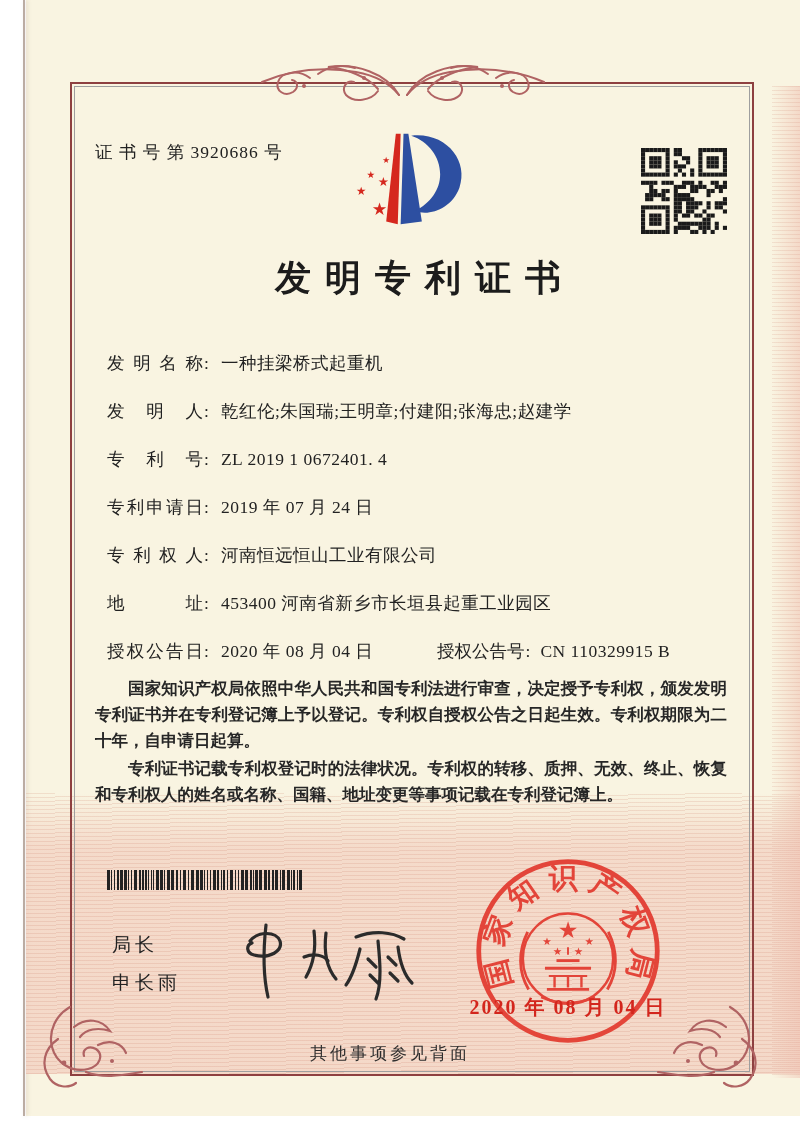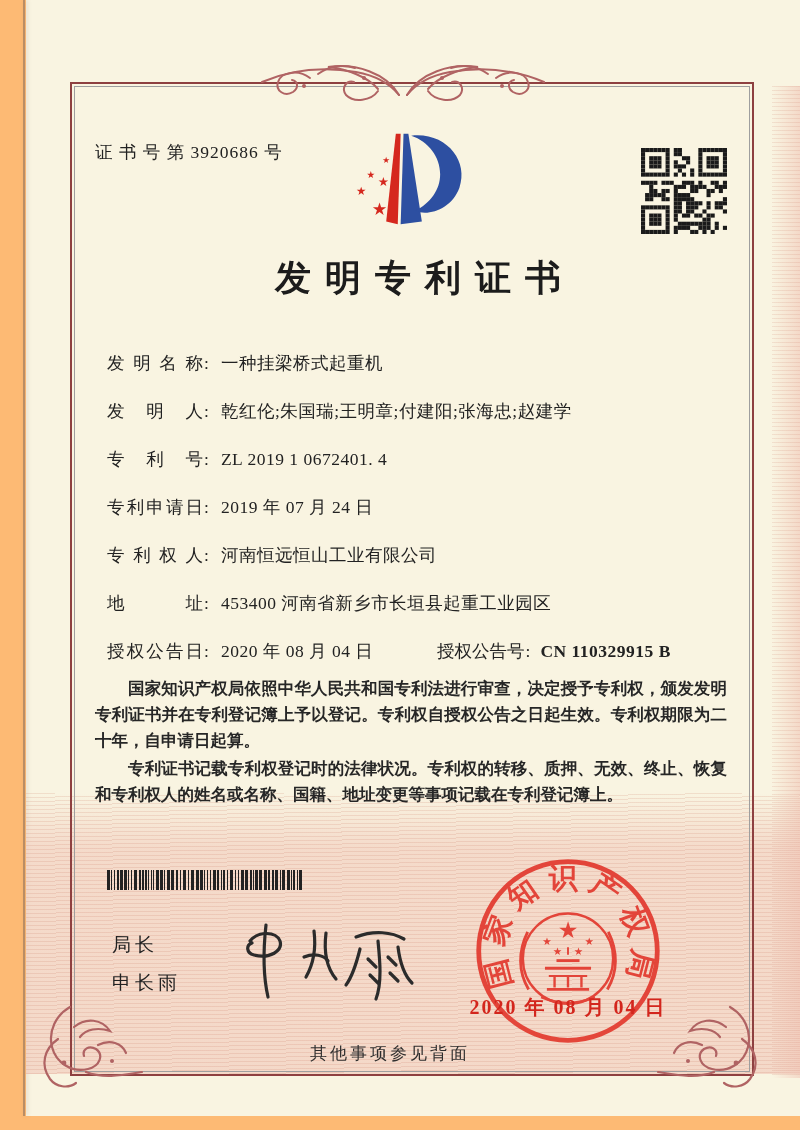--- a/index.html
+++ b/index.html
@@ -1,17 +1,17 @@
 <!DOCTYPE html>
 <html><head>
 <meta charset="utf-8">
 <style>
   html,body{margin:0;padding:0;}
   body{background:#e9e4d4;font-family:"Liberation Serif","DejaVu Serif",serif;}
-  .page{position:relative;width:800px;height:1130px;background:#fdba74;overflow:hidden;margin:0 auto;}
+  .page{position:relative;width:800px;height:1130px;background:#ffffff;overflow:hidden;margin:0 auto;}
   .paper{position:absolute;left:26px;top:0;width:774px;height:1116px;background:#f9f4e1;}
   .edge-line{position:absolute;left:23px;top:0;width:2px;height:1116px;background:rgba(132,104,88,.55);box-shadow:2px 0 4px rgba(132,104,88,.25);}
   .pink-band{position:absolute;left:26px;top:793px;width:774px;height:281px;
     background:
       repeating-linear-gradient(179deg, rgba(196,105,84,.16) 0 1px, rgba(196,105,84,0) 1px 4px),
       linear-gradient(180deg, rgba(242,205,190,0) 0, rgba(242,205,190,.65) 55px, rgba(242,205,190,.7) 100%);}
   .right-strip{position:absolute;left:772px;top:86px;width:28px;height:992px;
     background:
       repeating-linear-gradient(180deg, rgba(196,105,84,.14) 0 1px, rgba(196,105,84,0) 1px 4px),
       linear-gradient(90deg, rgba(240,195,180,0), rgba(240,195,180,.55));}
@@ -19,21 +19,21 @@
   .frame-inner{position:absolute;left:2px;top:2px;right:2px;bottom:2px;border:1px solid #9e9e9e;}
   .abs{position:absolute;}
   .cert-no{left:95px;top:140px;font-size:17.5px;color:#222;letter-spacing:1px;}
   .title{left:70px;top:254px;width:680px;text-align:center;font-size:36px;font-weight:700;color:#1c1c1c;letter-spacing:14px;text-indent:14px;margin-left:8px;}
   .fields{left:107px;top:352px;width:630px;font-size:17.5px;color:#222;}
   .frow{position:relative;height:22px;line-height:22px;margin-bottom:26px;white-space:nowrap;}
   .flabel{display:inline-block;width:96px;text-align:justify;text-align-last:justify;vertical-align:top;}
   .fcolon{display:inline-block;margin-left:1px;}
   .fvalue{margin-left:12px;letter-spacing:.5px;}
   .pair2{position:absolute;left:330px;top:0;}
-  .pair2 .fvalue{margin-left:10px;font-weight:bold;}
+  .pair2 .fvalue{margin-left:10px;}
   .legal{left:95px;top:676px;width:632px;font-size:16.5px;line-height:26px;color:#262626;text-align:justify;}
   .legal p{margin:0 0 2px 0;text-indent:2em;font-weight:bold;}
   .sig-title{left:112px;top:932px;font-size:19px;color:#222;letter-spacing:4px;}
   .sig-name{left:112px;top:970px;font-size:19px;color:#222;letter-spacing:4px;}
   .seal-date{left:460px;top:994px;width:216px;text-align:center;font-size:20px;color:#d3261d;letter-spacing:2px;font-weight:700;z-index:6;}
   .page-info{left:70px;top:1044px;width:680px;text-align:center;font-size:15px;color:#2a2a2a;letter-spacing:2px;z-index:5;}
   .back-note{left:0px;top:1042px;width:780px;text-align:center;font-size:17px;color:#2e2e2e;letter-spacing:3px;}
   svg{display:block;}
   .orn path, .orn circle{vector-effect:non-scaling-stroke;}
 </style>

